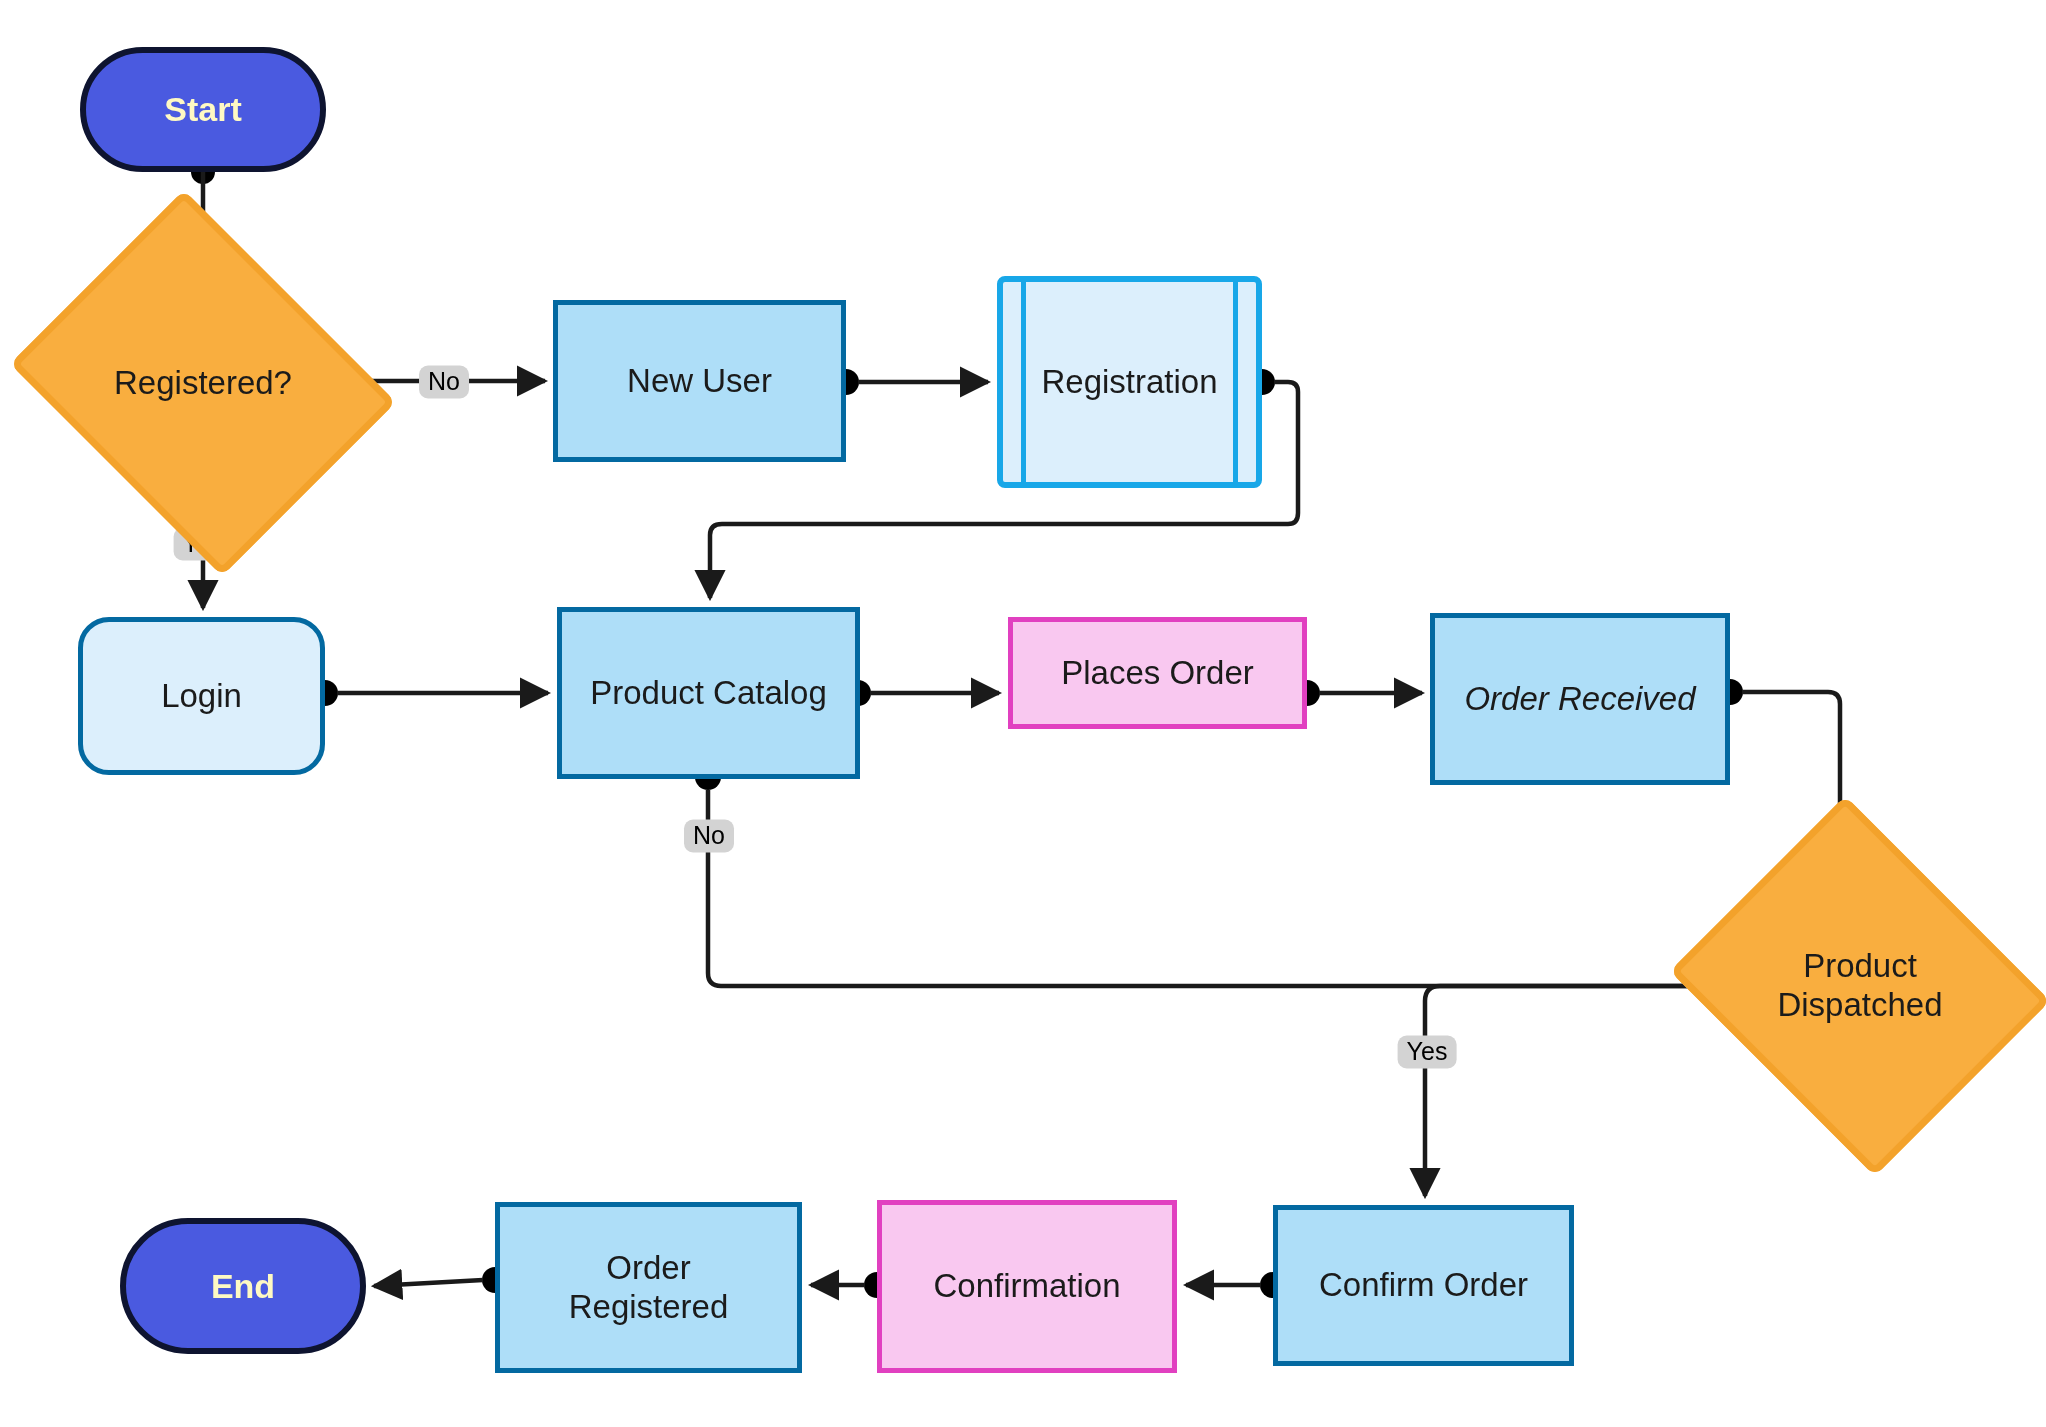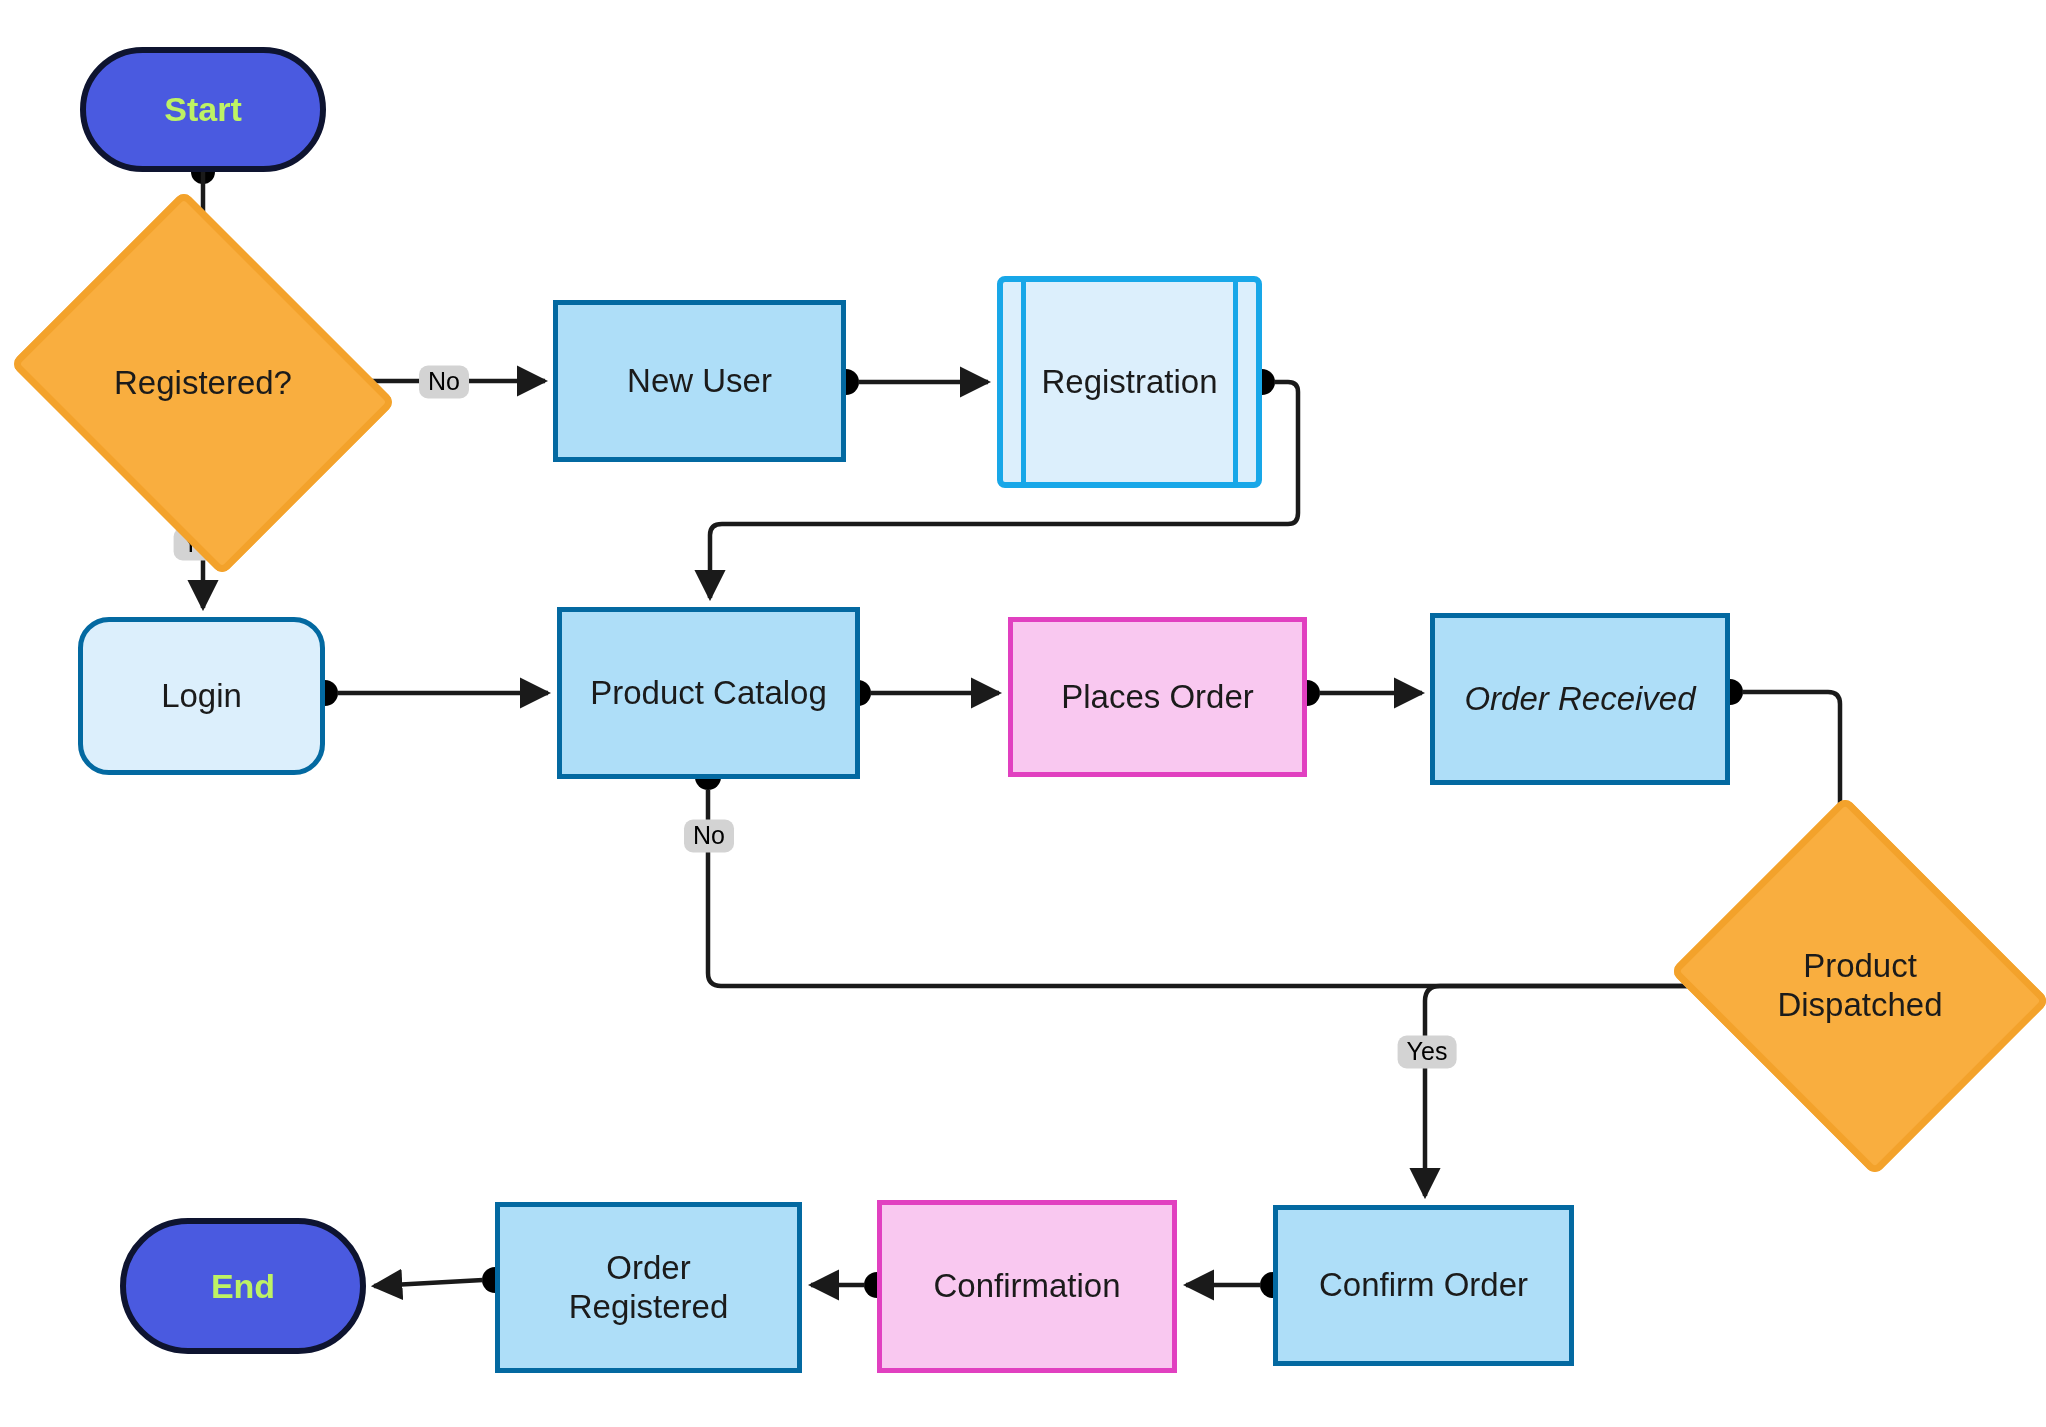--- a/index.html
+++ b/index.html
@@ -33,21 +33,21 @@
     align-items: center;
     justify-content: center;
     text-align: center;
     line-height: 1.18;
   }
   
   .n-terminator {
     background: #4A5AE0;
     border: 6px solid #0E1430;
     border-radius: 999px;
-    color: #bef264;
+    color: #fef9c3;
     font-size: 34px;
     font-weight: 700;
   }
   
   .n-decision {
     background: transparent;
     color: #1b1b1b;
     font-size: 33px;
     font-weight: 400;
   }
@@ -206,21 +206,21 @@
   </div>
 
   <div class="node n-process light" style="left:78px; top:617px; width:247px; height:158px;">
     <span>Login</span>
   </div>
 
   <div class="node n-process" style="left:557px; top:607px; width:303px; height:172px;">
     <span>Product Catalog</span>
   </div>
 
-  <div class="node n-process pink" style="left:1008px; top:617px; width:299px; height:160px;">
+  <div class="node n-process pink" style="left:1008px; top:617px; width:299px; height:112px;">
     <span>Places Order</span>
   </div>
 
   <div class="node n-process" style="left:1430px; top:613px; width:300px; height:172px;font-style:italic;">
     <span>Order Received</span>
   </div>
 
   <div class="node n-decision" style="left:1715px; top:862px; width:290px; height:248px;">
     <span class="dia-shape"></span>
     <span class="dia-label multiline">Product

